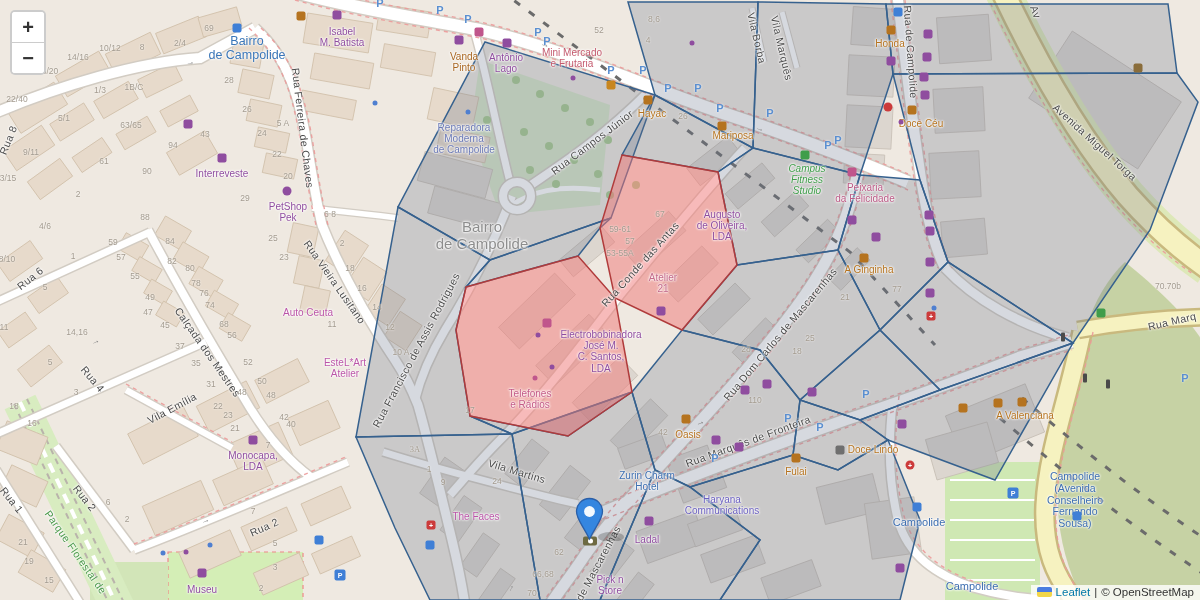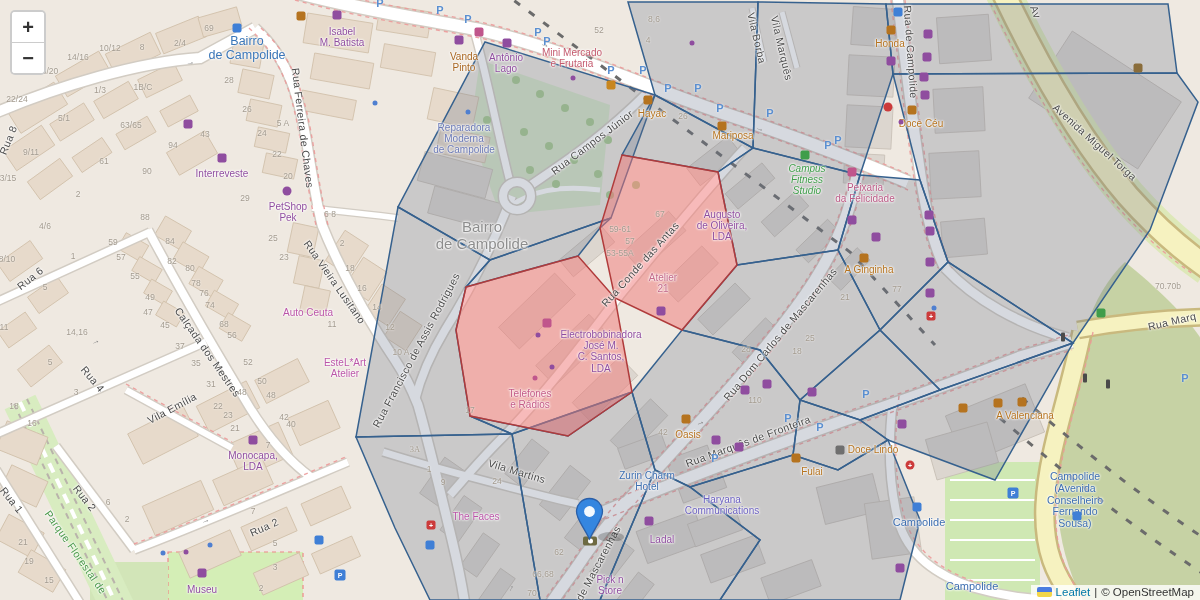--- a/index.html
+++ b/index.html
@@ -429,34 +429,34 @@
         <div>Oasis</div>
       </div>
       <div class="poi" style="left: 647px; top: 481px; color: rgb(61, 110, 176);">
         <div>Zurin Charm</div>
         <div>Hotel</div>
       </div>
       <div class="poi" style="left: 722px; top: 505px; color: rgb(106, 95, 192);">
         <div>Haryana</div>
         <div>Communications</div>
       </div>
-      <div class="poi" style="left: 662px; top: 540px; color: rgb(143, 77, 159);">
+      <div class="poi" style="left: 641px; top: 540px; color: rgb(143, 77, 159); padding-left: 12px;">
         <div>Ladal</div>
       </div>
       <div class="poi" style="left: 476px; top: 517px; color: rgb(187, 85, 168);">
         <div>The Faces</div>
       </div>
       <div class="poi" style="left: 610px; top: 585px; color: rgb(143, 77, 159);">
         <div>Pick n</div>
         <div>Store</div>
       </div>
       <div class="poi" style="left: 873px; top: 450px; color: rgb(181, 115, 31);">
         <div>Doce Lindo</div>
       </div>
-      <div class="poi" style="left: 796px; top: 472px; color: rgb(181, 115, 31); margin-left: 16px;">
+      <div class="poi" style="left: 796px; top: 472px; color: rgb(181, 115, 31);">
         <div>Fulai</div>
       </div>
       <div class="poi" style="left: 1025px; top: 416px; color: rgb(181, 115, 31);">
         <div>A Valenciana</div>
       </div>
       <div class="poi" style="left: 919px; top: 522px; color: rgb(61, 110, 176); font-size: 11px;">
         <div>Campolide</div>
       </div>
       <div class="poi" style="left: 972px; top: 586px; color: rgb(61, 110, 176); font-size: 11px;">
         <div>Campolide</div>
@@ -468,22 +468,22 @@
         <div>Fernando</div>
         <div>Sousa)</div>
       </div>
       <div class="hn" style="left: 209px; top: 28px;">69</div>
       <div class="hn" style="left: 180px; top: 43px;">2/4</div>
       <div class="hn" style="left: 110px; top: 48px;">10/12</div>
       <div class="hn" style="left: 142px; top: 47px;">8</div>
       <div class="hn" style="left: 78px; top: 57px;">14/16</div>
       <div class="hn" style="left: 50px; top: 71px;">8/20</div>
       <div class="hn" style="left: 100px; top: 90px;">1/3</div>
-      <div class="hn" style="left: 143px; top: 87px;">1B/C</div>
-      <div class="hn" style="left: 17px; top: 99px;">22/24</div>
+      <div class="hn" style="left: 134px; top: 87px;">1B/C</div>
+      <div class="hn" style="left: 17px; top: 99px;">22/40</div>
       <div class="hn" style="left: 64px; top: 118px;">5/1</div>
       <div class="hn" style="left: 131px; top: 125px;">63/65</div>
       <div class="hn" style="left: 229px; top: 80px;">28</div>
       <div class="hn" style="left: 247px; top: 109px;">26</div>
       <div class="hn" style="left: 262px; top: 133px;">24</div>
       <div class="hn" style="left: 277px; top: 154px;">22</div>
       <div class="hn" style="left: 288px; top: 176px;">20</div>
       <div class="hn" style="left: 283px; top: 123px;">5 A</div>
       <div class="hn" style="left: 31px; top: 152px;">9/11</div>
       <div class="hn" style="left: 104px; top: 161px;">61</div>

